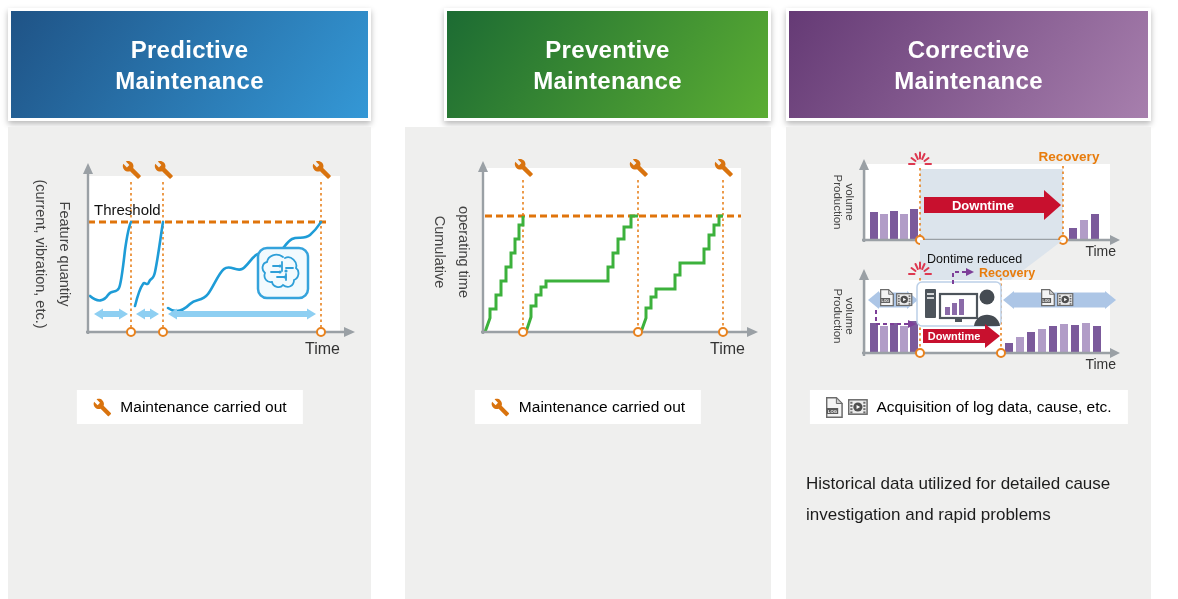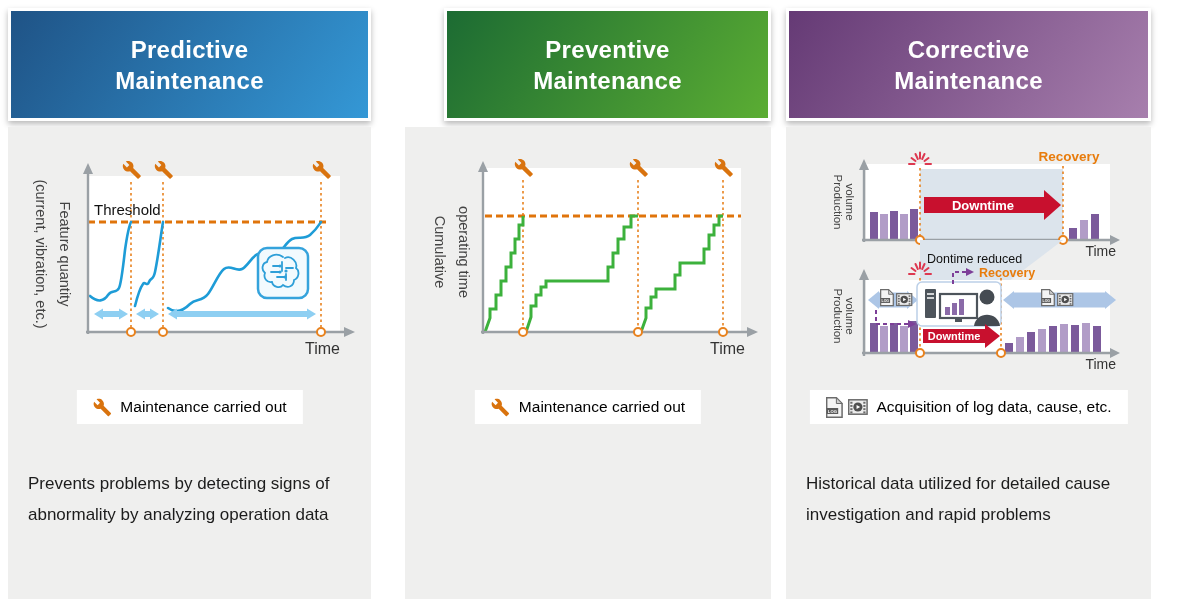--- a/index.html
+++ b/index.html
@@ -120,21 +120,20 @@
         <text class="tlabel" x="332" y="216" text-anchor="end">Time</text>
         <text class="ylab" transform="translate(52,116) rotate(90)" text-anchor="middle">Feature quantity</text>
         <text class="ylab" transform="translate(28,116) rotate(90)" text-anchor="middle">(current, vibration, etc.)</text>
       </svg>
       <div class="caption">
         <svg width="19" height="19" viewBox="0 0 24 24">
           <path class="wrench" d="M22.7 19l-9.1-9.1c.9-2.3.4-5-1.5-6.9-2-2-5-2.4-7.4-1.3L9 6 6 9 1.6 4.7C.4 7.1.9 10.1 2.9 12.1c1.9 1.9 4.6 2.4 6.9 1.5l9.1 9.1c.4.4 1 .4 1.4 0l2.3-2.3c.5-.4.5-1.1.1-1.4z"></path>
         </svg>
         <span>Maintenance carried out</span>
       </div>
-      <p class="description">Prevents problems by detecting signs of abnormality by analyzing operation data</p>
     </div>
   </div>
 
   <div class="column col2">
     <div class="header header-green">
       <div>Preventive</div>
       <div>Maintenance</div>
     </div>
     <div class="panel">
       <svg class="chart" width="366" height="248" viewBox="0 0 366 248">

